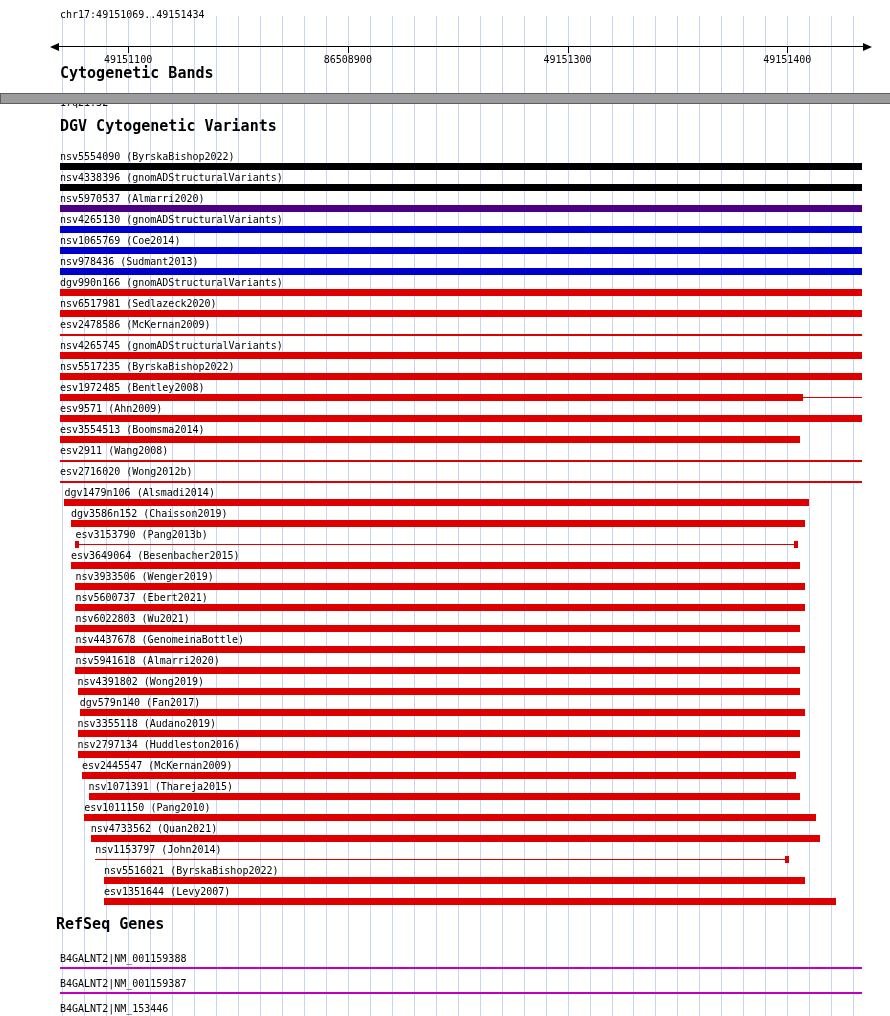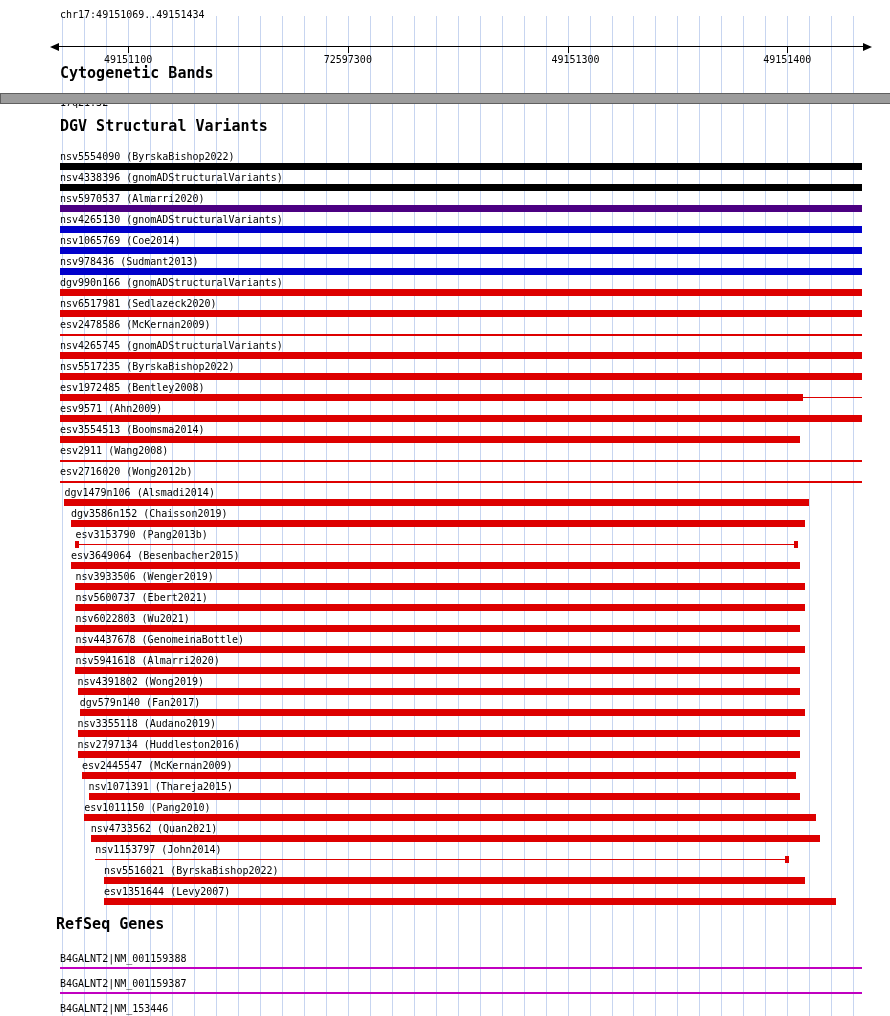--- a/index.html
+++ b/index.html
@@ -74,32 +74,32 @@
 
   <div class="txt" style="left:60px;top:8px;">chr17:49151069..49151434</div>
 
   <div id="ruler" class="layer">
     <div class="ruler-line"></div>
     <div class="arrow arrow-left"></div>
     <div class="arrow arrow-right"></div>
   <div style="position: absolute; left: 128.115px; top: 30px; width: 1px; height: 7px; background: rgb(0, 0, 0);"></div>
       <div class="txt" style="position: absolute; left: 96.1151px; top: 37px; width: 64px; text-align: center;">49151100</div>
       <div style="position: absolute; left: 347.841px; top: 30px; width: 1px; height: 7px; background: rgb(0, 0, 0);"></div>
-      <div class="txt" style="position: absolute; left: 315.841px; top: 37px; width: 64px; text-align: center;">72597300</div>
+      <div class="txt" style="position: absolute; left: 315.841px; top: 37px; width: 64px; text-align: center;">86508900</div>
       <div style="position: absolute; left: 567.567px; top: 30px; width: 1px; height: 7px; background: rgb(0, 0, 0);"></div>
-      <div class="txt" style="position: absolute; left: 535.567px; top: 37px; width: 64px; text-align: right;">49151300</div>
+      <div class="txt" style="position: absolute; left: 535.567px; top: 37px; width: 64px; text-align: center;">49151300</div>
       <div style="position: absolute; left: 787.293px; top: 30px; width: 1px; height: 7px; background: rgb(0, 0, 0);"></div>
       <div class="txt" style="position: absolute; left: 755.293px; top: 37px; width: 64px; text-align: center;">49151400</div>
     </div>
 
   <div class="txt bold" style="left:60px;top:67px;">Cytogenetic Bands</div>
   <div class="txt" style="left:60px;top:80px;margin-top:16px;">17q21.32</div>
   <div class="cyto-band" style="background: rgb(156, 156, 156); border: 1px solid rgb(96, 96, 96);"></div>
 
-  <div class="txt bold" style="left:60px;top:120px;">DGV Structural Variants</div>
+  <div class="txt bold" style="left:60px;top:120px;">DGV Cytogenetic Variants</div>
   <div id="variant-tracks" class="layer">
       <div class="txt" style="position: absolute; left: 60px; top: 134px;">nsv5554090 (ByrskaBishop2022)</div>
       <div class="bar" style="position: absolute; left: 60px; top: 147px; width: 802px; height: 7px; background: rgb(0, 0, 0);"></div>
       <div class="txt" style="position: absolute; left: 60px; top: 155px;">nsv4338396 (gnomADStructuralVariants)</div>
       <div class="bar" style="position: absolute; left: 60px; top: 168px; width: 802px; height: 7px; background: rgb(0, 0, 0);"></div>
       <div class="txt" style="position: absolute; left: 60px; top: 176px;">nsv5970537 (Almarri2020)</div>
       <div class="bar" style="position: absolute; left: 60px; top: 189px; width: 802px; height: 7px; background: rgb(75, 0, 130);"></div>
       <div class="txt" style="position: absolute; left: 60px; top: 197px;">nsv4265130 (gnomADStructuralVariants)</div>
       <div class="bar" style="position: absolute; left: 60px; top: 210px; width: 802px; height: 7px; background: rgb(0, 0, 204);"></div>
       <div class="txt" style="position: absolute; left: 60px; top: 218px; text-align: right;">nsv1065769 (Coe2014)</div>

